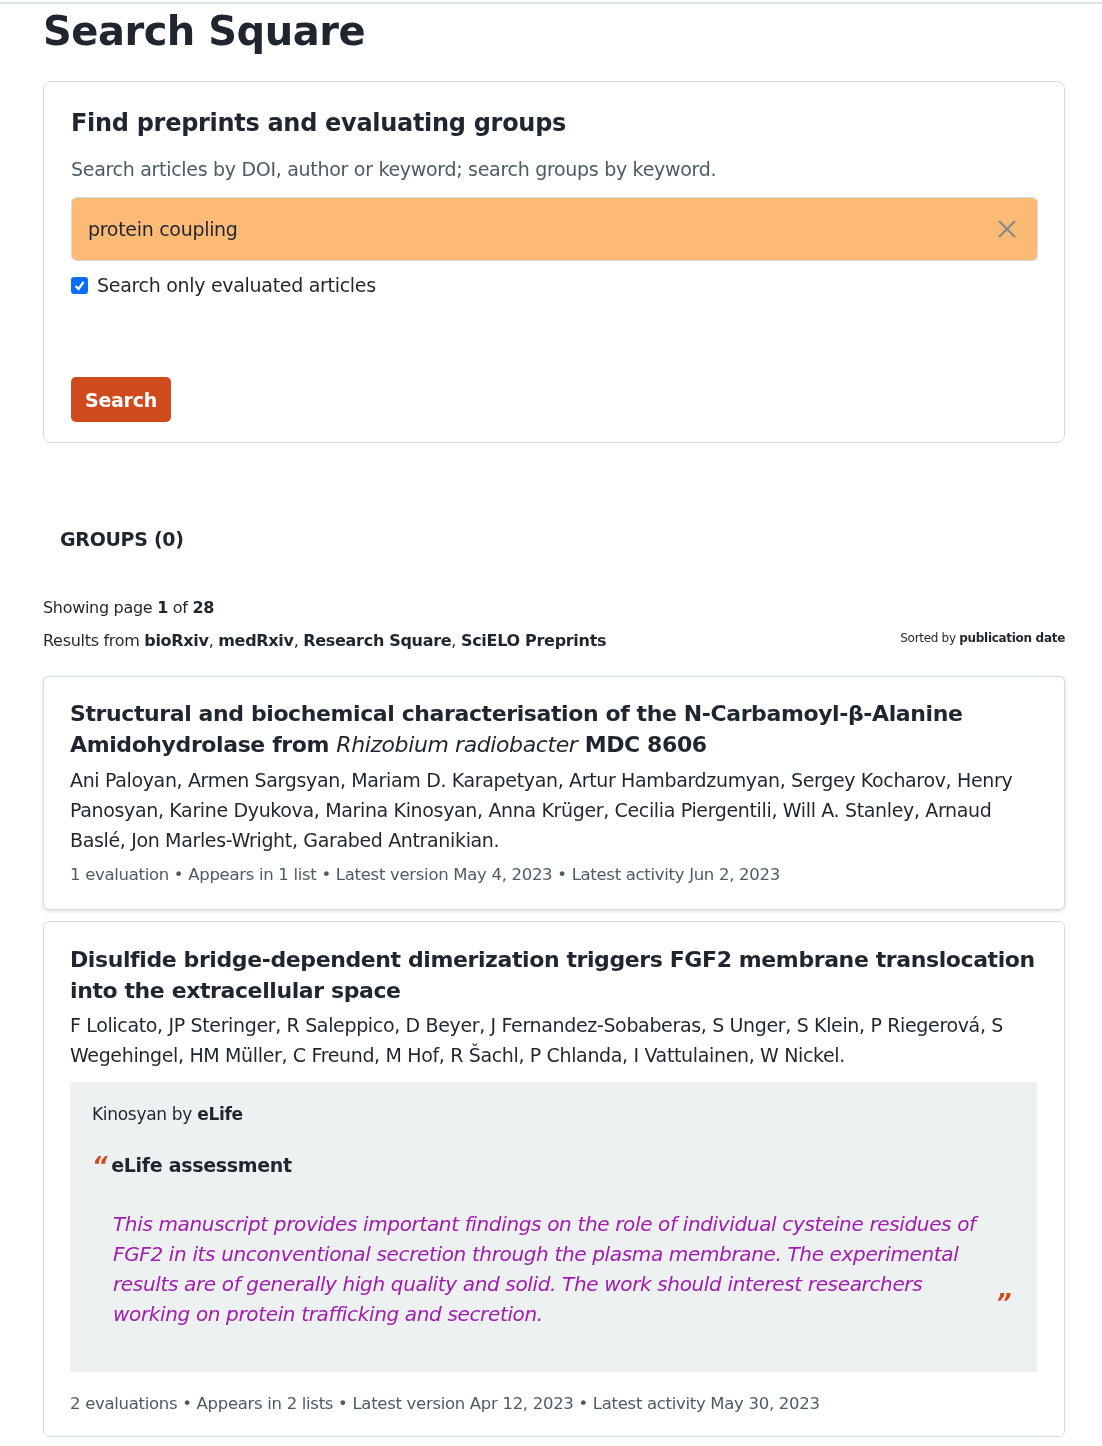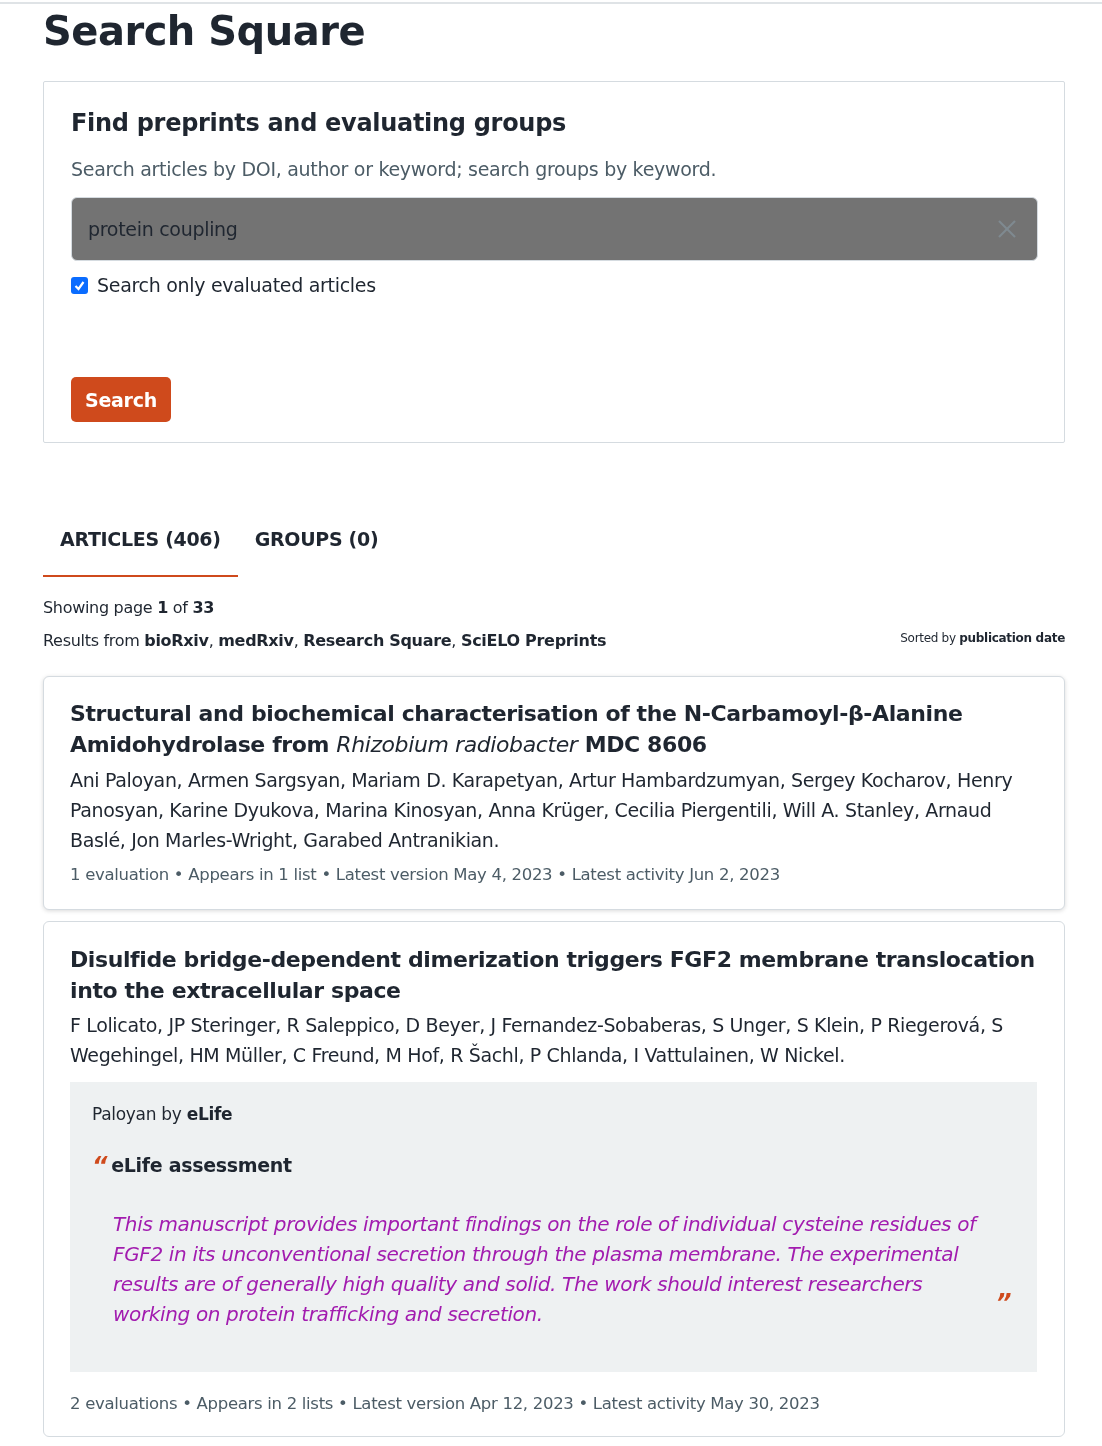--- a/index.html
+++ b/index.html
@@ -1,23 +1,23 @@
 <!DOCTYPE html>
 <html><head>
 <meta charset="utf-8">
 <style>
   * { box-sizing: border-box; margin: 0; padding: 0; }
   html, body { width: 1102px; height: 1446px; background: #ffffff; overflow: hidden; }
   body { font-family: "DejaVu Sans", "Liberation Sans", sans-serif; color: #1f2630; position: relative; }
   .topline { position: absolute; left: 0; top: 2px; width: 1102px; height: 2px; background: #dfe3e6; }
   .page-title { position: absolute; left: 43px; top: 8px; font-size: 40px; font-weight: bold; color: #1f2630; letter-spacing: -0.5px; }
-  .search-card { position: absolute; left: 43px; top: 81px; width: 1022px; height: 362px; border: 1px solid #d5dbe0; border-radius: 2px; background: #fff; }
+  .search-card { position: absolute; left: 43px; top: 81px; width: 1022px; height: 362px; border: 1px solid #d5dbe0; border-radius: 8px; background: #fff; }
   .search-heading { position: absolute; left: 27px; top: 27px; font-size: 24px; font-weight: bold; color: #1f2630; letter-spacing: -0.3px; }
   .search-help { position: absolute; left: 27px; top: 76px; font-size: 19px; color: #4c5c66; letter-spacing: -0.3px; }
-  .search-input-wrap { position: absolute; left: 27px; top: 115px; width: 967px; height: 64px; border: 1px solid #d5dbe0; border-radius: 6px; background: #737373; }
+  .search-input-wrap { position: absolute; left: 27px; top: 115px; width: 967px; height: 64px; border: 1px solid #d5dbe0; border-radius: 6px; background: #fdba74; }
   .search-input { position: absolute; left: 16px; top: 0; height: 62px; width: 880px; border: none; outline: none; font-family: "DejaVu Sans", "Liberation Sans", sans-serif; font-size: 19px; color: #1f2630; background: transparent; letter-spacing: -0.3px; }
   .clear-btn { position: absolute; right: 18px; top: 19px; width: 24px; height: 24px; cursor: pointer; }
   .checkbox-row { position: absolute; left: 27px; top: 192px; display: flex; align-items: center; }
   .checkbox { width: 17px; height: 17px; border-radius: 3px; background: #0a6cff; display: flex; align-items: center; justify-content: center; margin-right: 9px; }
   .checkbox-label { font-size: 19px; color: #1f2630; letter-spacing: -0.3px; }
   .search-btn { position: absolute; left: 27px; top: 295px; width: 100px; height: 45px; background: #cf4a1c; border-radius: 5px; border: none; color: #fff; font-family: "DejaVu Sans", "Liberation Sans", sans-serif; font-weight: bold; font-size: 19px; cursor: pointer; letter-spacing: -0.3px; }
   .tabs { position: absolute; left: 43px; top: 520px; height: 57px; display: flex; }
   .tab { font-size: 19px; font-weight: bold; color: #1f2630; padding: 8px 17px 0 17px; height: 57px; letter-spacing: -0.3px; cursor: pointer; }
   .tab.active { border-bottom: 2px solid #cf4a1c; }
   .page-info { position: absolute; left: 43px; top: 598px; font-size: 16px; color: #1f2630; letter-spacing: -0.3px; }
@@ -62,39 +62,38 @@
       <svg width="13" height="13" viewBox="0 0 13 13">
         <polyline points="2.5,7 5.5,10 10.5,3" fill="none" stroke="#fff" stroke-width="2.2"></polyline>
       </svg>
     </span>
     <span class="checkbox-label">Search only evaluated articles</span>
   </label>
   <button class="search-btn">Search</button>
 </div>
 
 <div class="tabs">
-  <div class="tab active">ARTICLES (406)</div>
   <div class="tab">GROUPS (0)</div>
 </div>
 
-<div class="page-info"><span>Showing page </span><b>1</b><span> of </span><b>33</b></div>
+<div class="page-info"><span>Showing page </span><b>1</b><span> of </span><b>28</b></div>
 
 <div class="sources"><span>Results from </span><b>bioRxiv</b>, <b>medRxiv</b>, <b>Research Square</b>, <b>SciELO Preprints</b></div>
 
 <div class="sort"><span>Sorted by </span><b>publication date</b></div>
 
 <article class="card card1">
   <h3 class="art-title" style="top:21px"><span>Structural and biochemical characterisation of the N-Carbamoyl-β-Alanine Amidohydrolase from </span><i>Rhizobium radiobacter</i><span> MDC 8606</span></h3>
   <p class="authors" style="top:88px">Ani Paloyan, Armen Sargsyan, Mariam D. Karapetyan, Artur Hambardzumyan, Sergey Kocharov, Henry Panosyan, Karine Dyukova, Marina Kinosyan, Anna Krüger, Cecilia Piergentili, Will A. Stanley, Arnaud Baslé, Jon Marles-Wright, Garabed Antranikian.</p>
   <p class="meta" style="top:188px">1 evaluation • Appears in 1 list • Latest version May 4, 2023 • Latest activity Jun 2, 2023</p>
 </article>
 
 <article class="card card2">
   <h3 class="art-title" style="top:22px">Disulfide bridge-dependent dimerization triggers FGF2 membrane translocation into the extracellular space</h3>
   <p class="authors" style="top:88px">F Lolicato, JP Steringer, R Saleppico, D Beyer, J Fernandez-Sobaberas, S Unger, S Klein, P Riegerová, S Wegehingel, HM Müller, C Freund, M Hof, R Šachl, P Chlanda, I Vattulainen, W Nickel.</p>
   <div class="curation">
-    <div class="curated-by"><span>Paloyan by </span><b>eLife</b></div>
+    <div class="curated-by"><span>Kinosyan by </span><b>eLife</b></div>
     <div class="assess-title"><span class="quote-open">“</span><span>eLife assessment</span></div>
     <p class="assess-body">This manuscript provides important findings on the role of individual cysteine residues of FGF2 in its unconventional secretion through the plasma membrane. The experimental results are of generally high quality and solid. The work should interest researchers working on protein trafficking and secretion.</p>
     <span class="quote-close">”</span>
   </div>
   <p class="meta" style="top:472px">2 evaluations • Appears in 2 lists • Latest version Apr 12, 2023 • Latest activity May 30, 2023</p>
 </article>
 
 </body></html>

